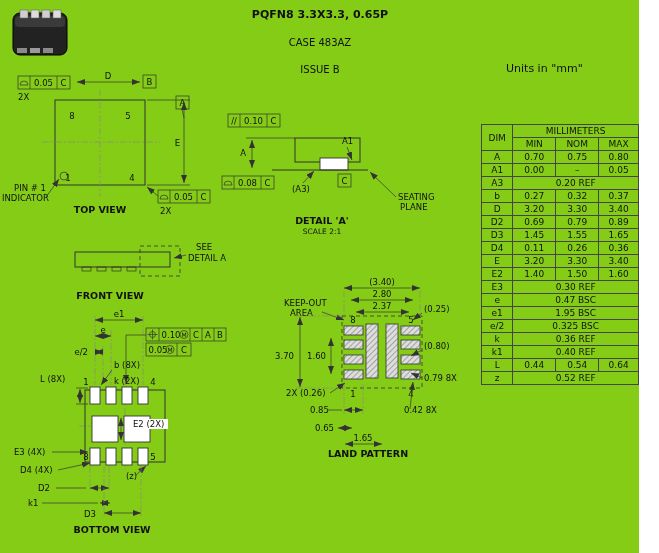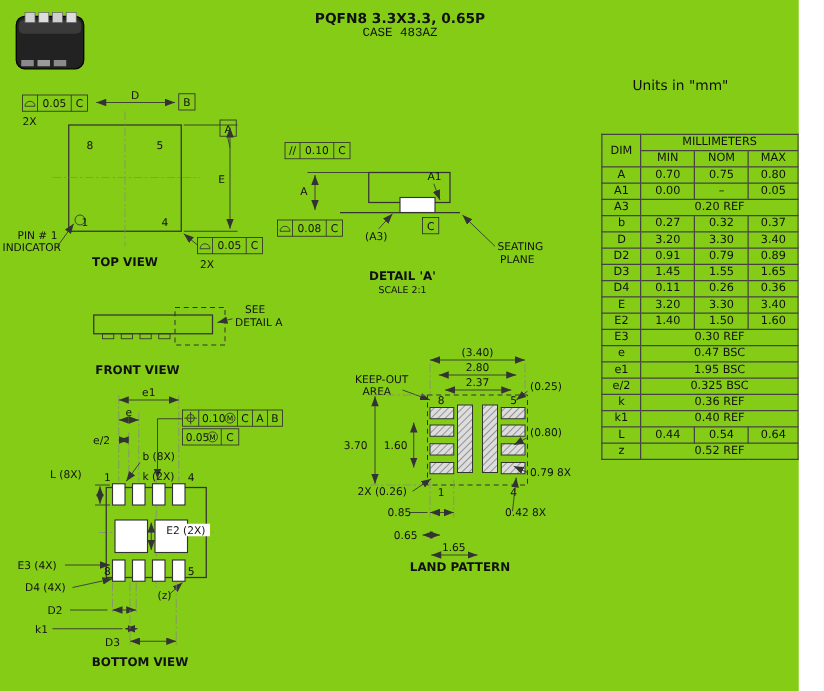--- a/index.html
+++ b/index.html
@@ -1,23 +1,23 @@
 <!DOCTYPE html>
 <html><head>
 <meta charset="utf-8">
 <style>
   * { margin:0; padding:0; box-sizing:border-box; }
   html,body { background:#fff; }
   body { font-family:"DejaVu Sans", sans-serif; }
   .page { position:relative; width:639px; height:553px; background:#84cc16; overflow:hidden; color:#111; }
   .hdr { position:absolute; top:8px; left:170px; width:300px; text-align:center; }
   .hdr .t { font-weight:bold; font-size:11px; }
-  .hdr .s { font-size:10px; margin-top:1px;font-family:Liberation Mono, monospace; }
+  .hdr .s { font-size:10px; margin-top:16px; }
   .units { position:absolute; top:62px; left:506px; font-size:11px; }
-  .tablewrap { position:absolute; top:107px; left:481px; }
+  .tablewrap { position:absolute; top:124px; left:481px; }
   table.dims { border-collapse:collapse; font-size:9px; }
   table.dims th, table.dims td { border:1px solid #444; text-align:center; padding:0 2px; height:13px; font-weight:normal; white-space:nowrap; }
   col.c0{width:34px} col.c1{width:48px} col.c2{width:48px} col.c3{width:44px}
   svg.cv { position:absolute; top:0; left:0; }
   svg text { font-family:"DejaVu Sans", sans-serif; font-size:8.5px; fill:#111; }
   svg text.tc { text-anchor:middle; }
   svg text.te { text-anchor:end; }
   svg text.cap { font-weight:bold; font-size:9.5px; }
   svg text.small { font-size:7.5px; }
   svg text.m { font-size:6px; }
@@ -29,20 +29,21 @@
   .padh{ fill:url(#hatch); stroke:#333; stroke-width:0.8; }
 </style>
 </head>
 <body>
 
 <div class="page">
 
   <div class="hdr">
     <div class="t">PQFN8 3.3X3.3, 0.65P</div>
     <div class="s">CASE 483AZ</div>
+    <div class="s">ISSUE B</div>
   </div>
 
   <div class="units">Units in "mm"</div>
 
   <div class="tablewrap">
     <table class="dims">
       <colgroup>
           <col class="c0">
           <col class="c1">
           <col class="c2">
@@ -83,21 +84,21 @@
             <td>0.37</td>
           </tr>
           <tr>
             <td>D</td>
             <td>3.20</td>
             <td>3.30</td>
             <td>3.40</td>
           </tr>
           <tr>
             <td>D2</td>
-            <td>0.91</td>
+            <td>0.69</td>
             <td>0.79</td>
             <td>0.89</td>
           </tr>
           <tr>
             <td>D3</td>
             <td>1.45</td>
             <td>1.55</td>
             <td>1.65</td>
           </tr>
           <tr>

